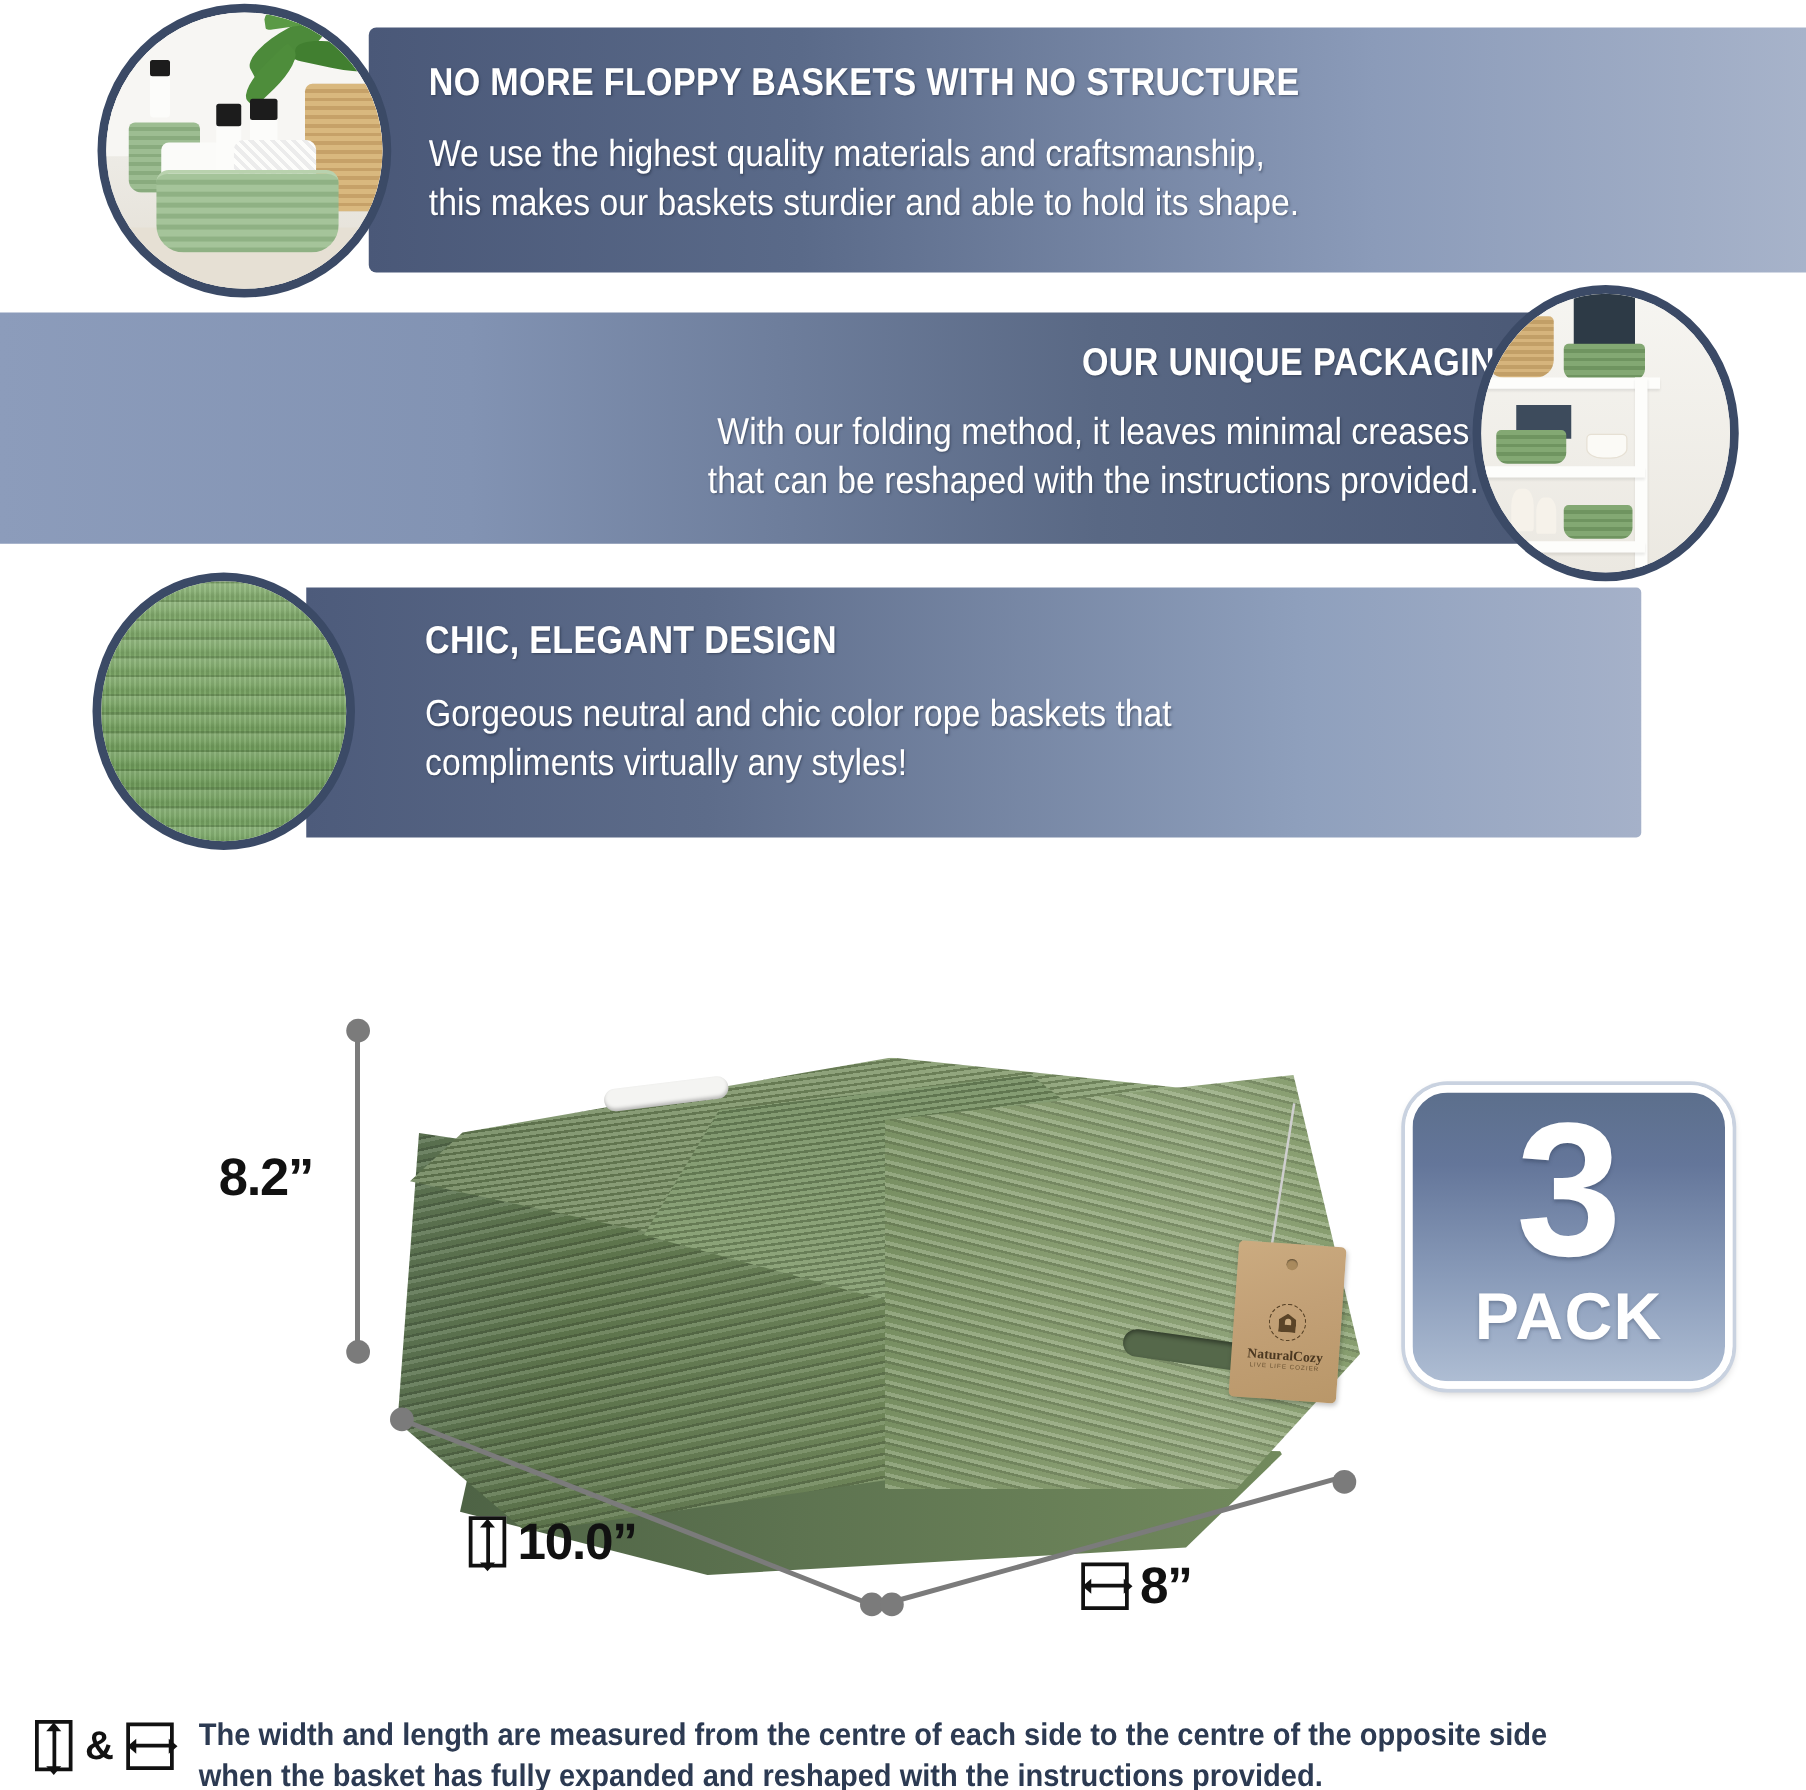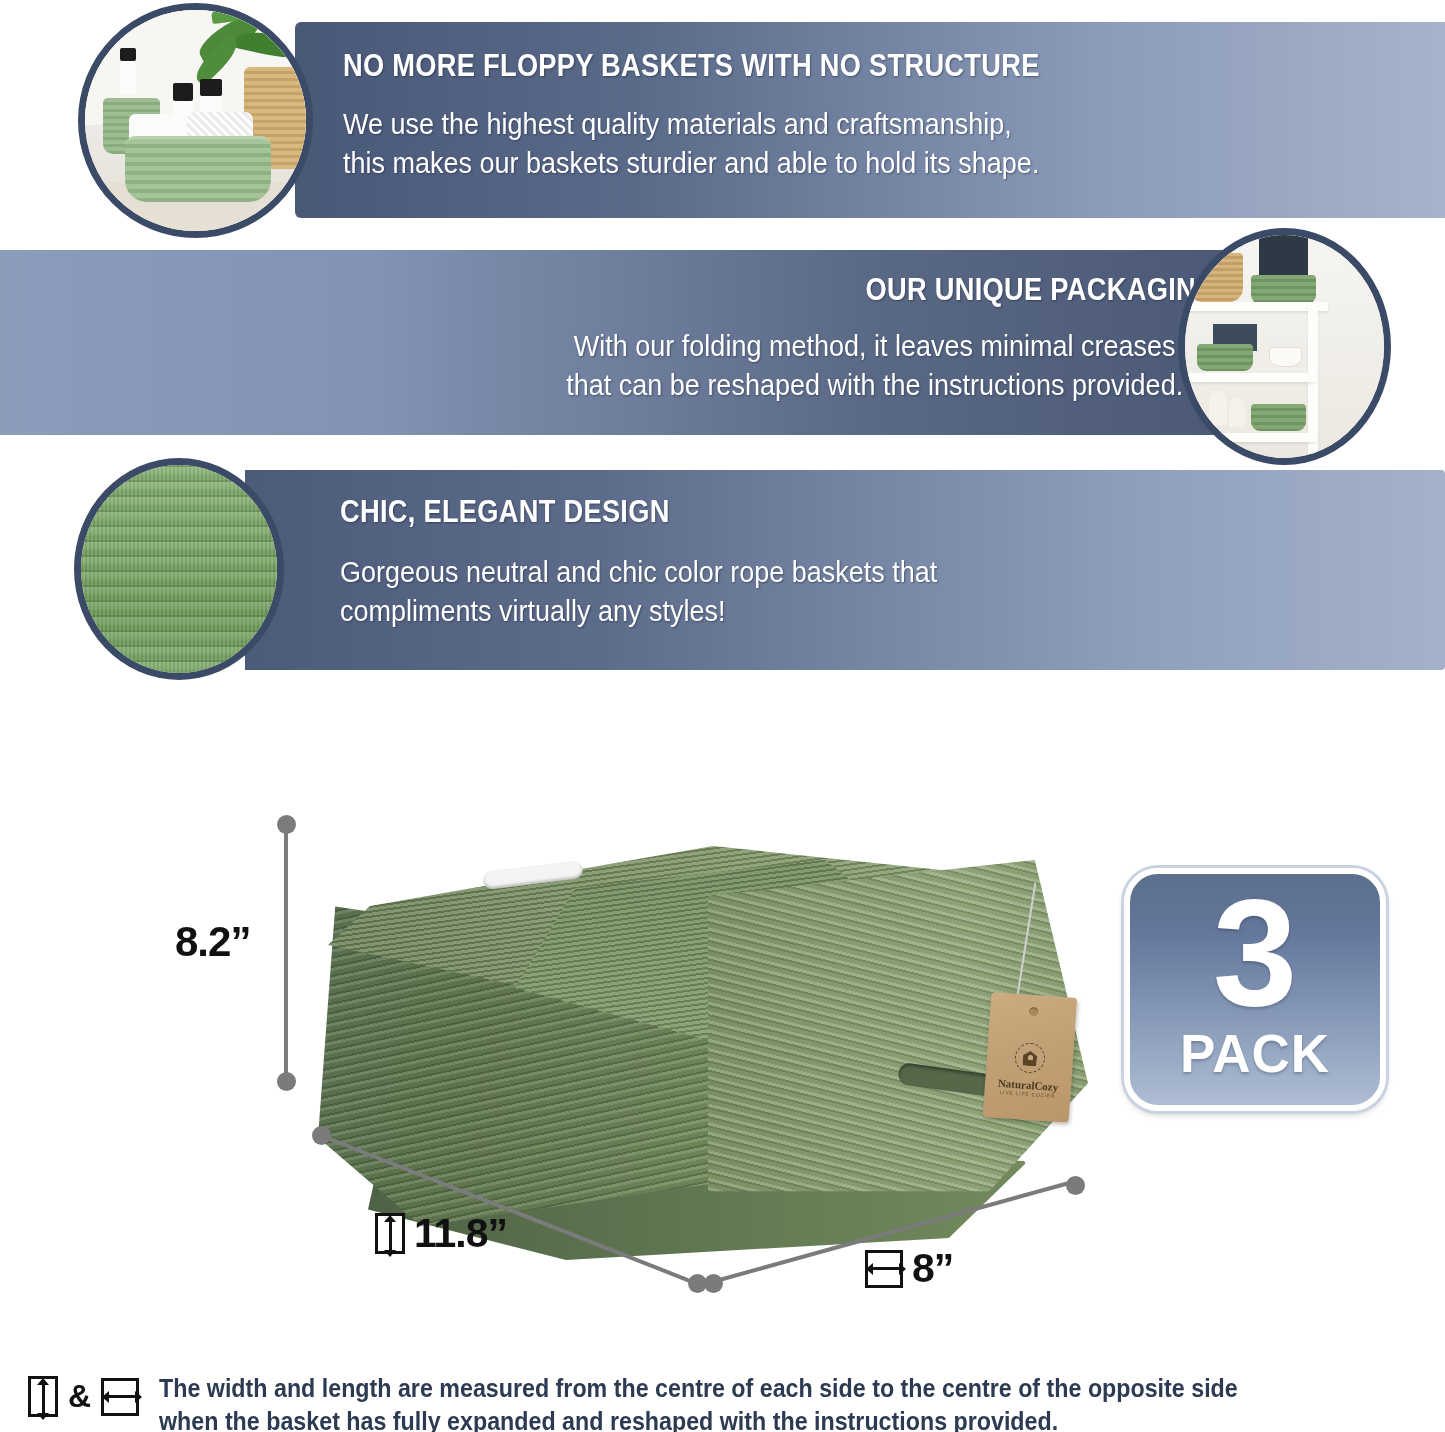--- a/index.html
+++ b/index.html
@@ -23,21 +23,21 @@
     left: 295px; top: 22px; width: 1150px; height: 196px;
     background: linear-gradient(to right, #4a5878 0%, #5a6a89 30%, #8b9bb9 70%, #a7b3ca 100%);
     border-radius: 6px 0 0 6px;
   }
   .banner-2 {
     left: 0px; top: 250px; width: 1255px; height: 185px;
     background: linear-gradient(to right, #8c9cbb 0%, #7c8cac 35%, #4e5d7d 80%, #46periodo 100%);
     background: linear-gradient(to right, #8c9cbb 0%, #8293b3 30%, #596884 70%, #4a5875 100%);
   }
   .banner-3 {
-    left: 245px; top: 470px; width: 1200px; height: 200px;
+    left: 245px; top: 470px; width: 1068px; height: 200px;
     background: linear-gradient(to right, #4d5b7b 0%, #5d6c8a 30%, #8fa0bd 75%, #a5b1c9 100%);
     border-radius: 0 4px 4px 0;
   }
 
   .banner-inner { position: relative; height: 100%; }
 
   .b-title {
     font-weight: bold;
     font-size: 31px;
     letter-spacing: 0.3px;
@@ -482,21 +482,21 @@
   <div class="dim-dot dim-dot-vb"></div>
   <div class="dim-label-h">8.2”</div>
 
   <div class="dim-diag-l"></div>
   <div class="dim-dot dim-dot-dl1"></div>
   <div class="dim-dot dim-dot-dl2"></div>
   <div class="dim-group dim-118">
     <span class="icon-box">
         <span class="arw-v"></span>
       </span>
-    <span class="dim-val">11.8”</span>
+    <span class="dim-val">10.0”</span>
   </div>
 
   <div class="dim-diag-r"></div>
   <div class="dim-dot dim-dot-dr1"></div>
   <div class="dim-dot dim-dot-dr2"></div>
   <div class="dim-group dim-8">
     <span class="icon-box wide">
         <span class="arw-h"></span>
       </span>
     <span class="dim-val">8”</span>

